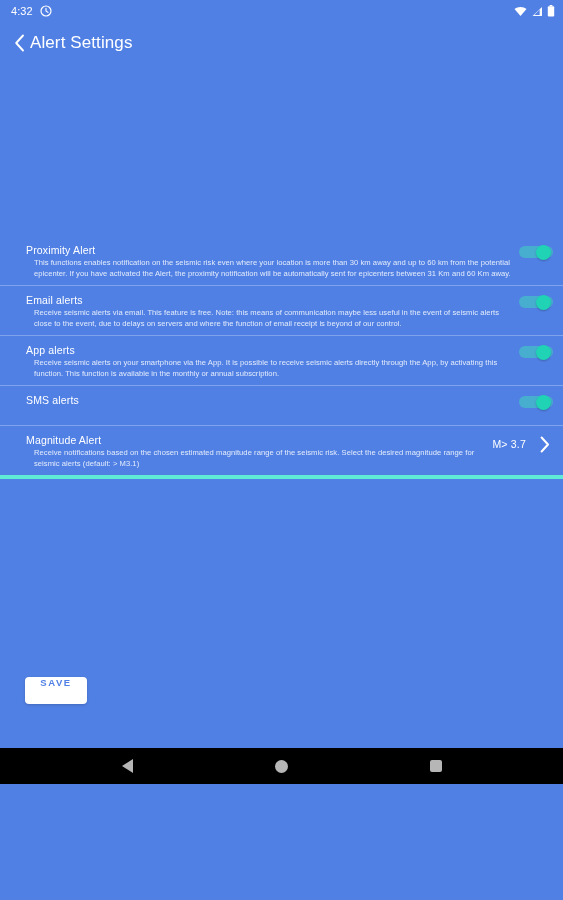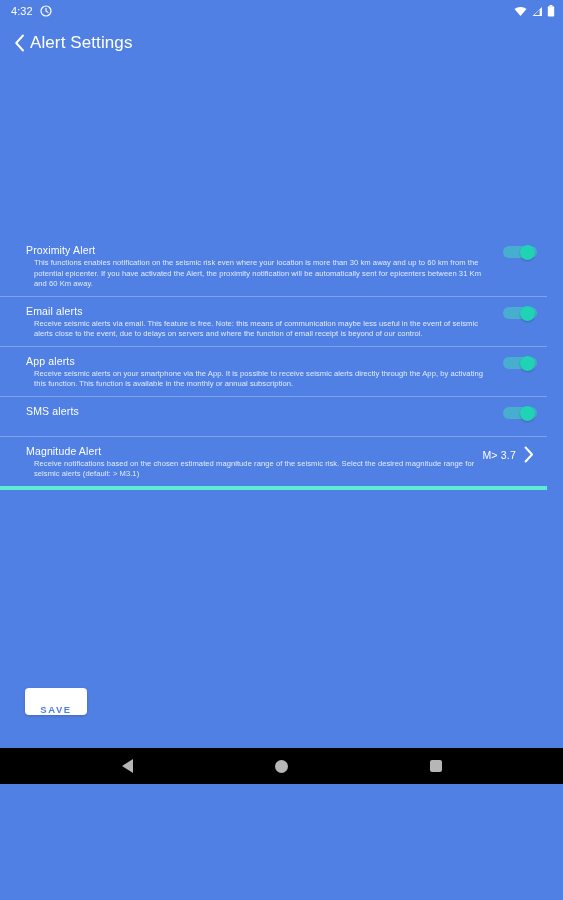--- a/index.html
+++ b/index.html
@@ -62,21 +62,21 @@
     margin-top: 172px;
     padding: 0 0 0 0;
   }
   .settings-list { width: 100%; }
 
   .row {
     position: relative;
     display: flex;
     align-items: flex-start;
     padding: 7px 0 6px 0;
-    margin: 0 16px 0 0;
+    margin: 0 0 0 0;
     border-bottom: 1px solid #7fa2ec;
     min-height: 40px;
   }
   .row:last-child { border-bottom: 4px solid #5eead4; }
 
   .row-text {
     flex: 1 1 auto;
     padding-left: 26px;
     padding-right: 8px;
     min-width: 0;
@@ -93,21 +93,21 @@
     line-height: 10.5px;
     padding-left: 8px;
     padding-top: 1px;
     letter-spacing: 0.05px;
   }
 
   .row-control {
     flex: 0 0 auto;
     display: flex;
     align-items: center;
-    gap: 5px;
+    gap: 11px;
     padding-right: 10px;
     padding-top: 2px;
   }
 
   
   .switch {
     position: relative;
     width: 34px;
     height: 14px;
     cursor: pointer;
@@ -142,21 +142,21 @@
     cursor: pointer;
   }
 
   
   .save-area {
     margin-top: 176px;
     padding-left: 25px;
   }
   .save-button {
     display: inline-flex;
-    align-items: flex-end;
+    align-items: flex-start;
     justify-content: center;
     width: 62px;
     height: 27px;
     background: #ffffff;
     border-radius: 4px;
     border: none;
     box-shadow: 0 1px 3px rgba(0,0,0,0.18);
     cursor: pointer;
     font-family: "Liberation Sans", sans-serif;
     margin-top: 22px;

